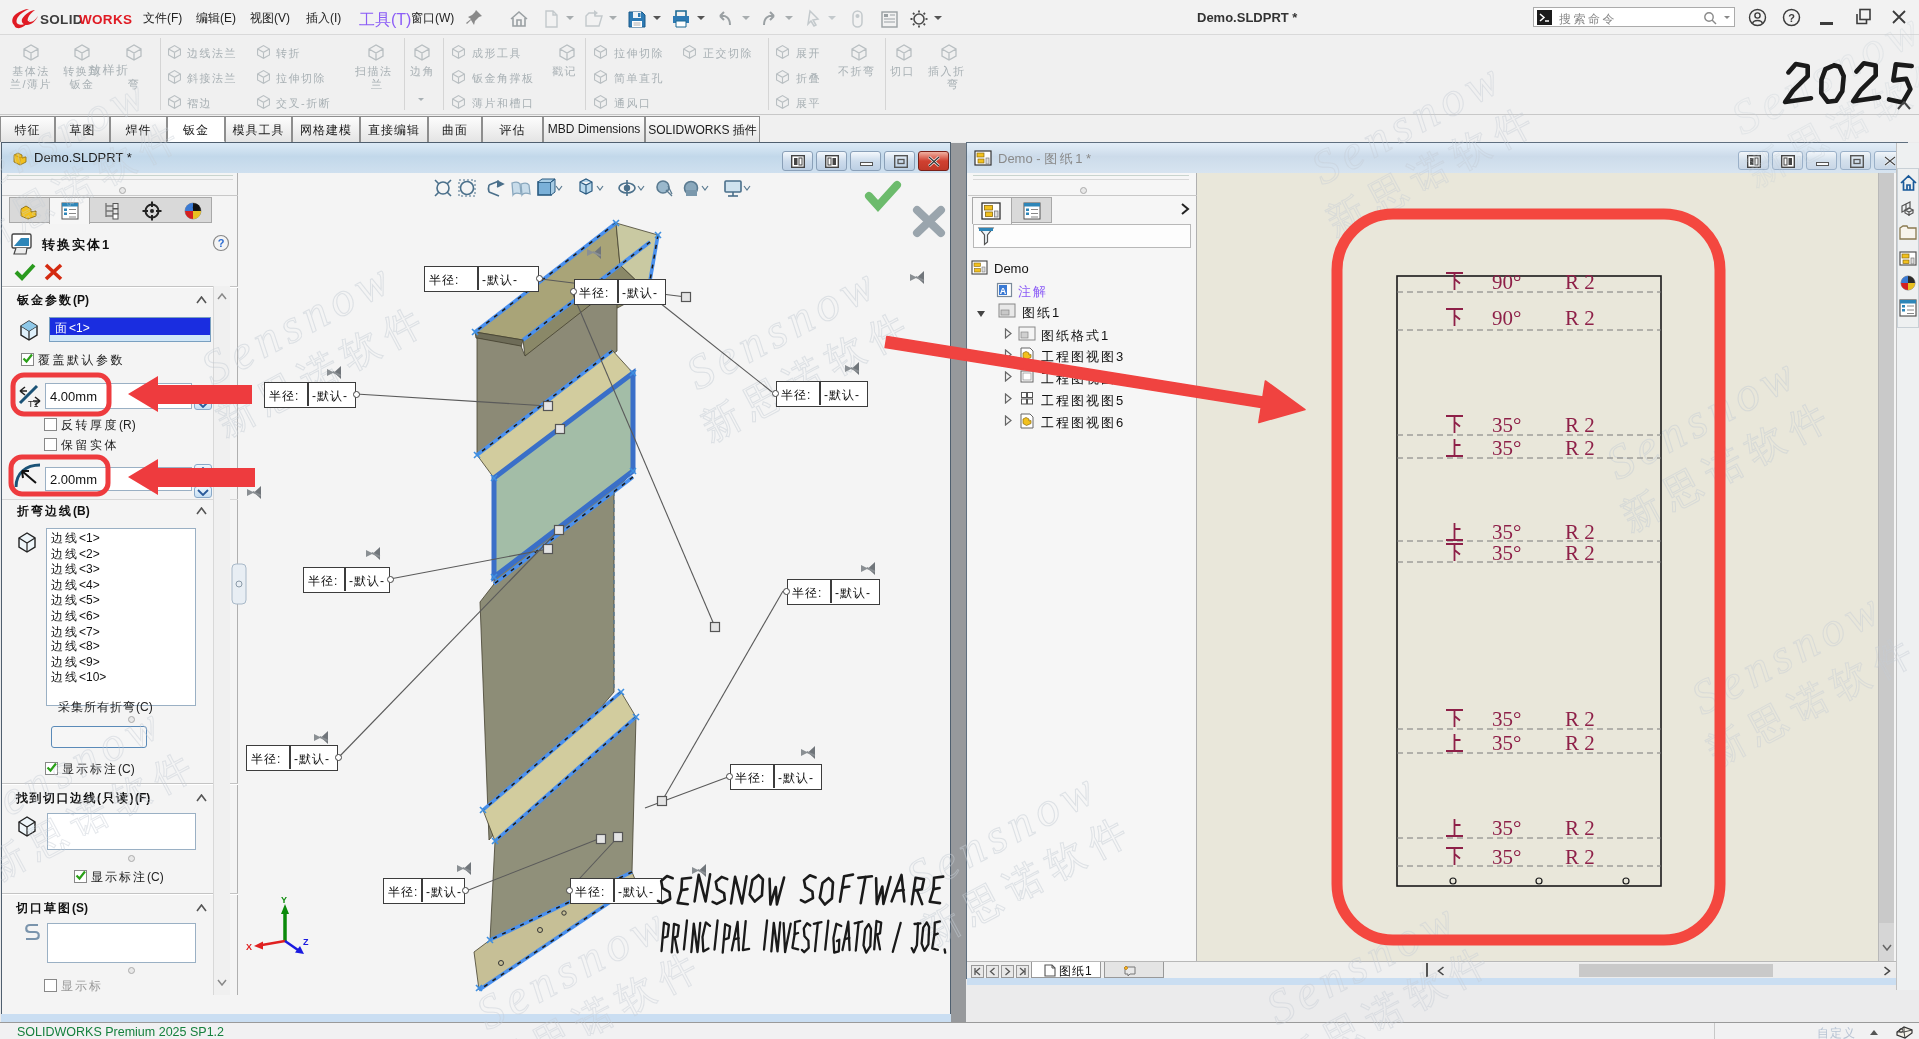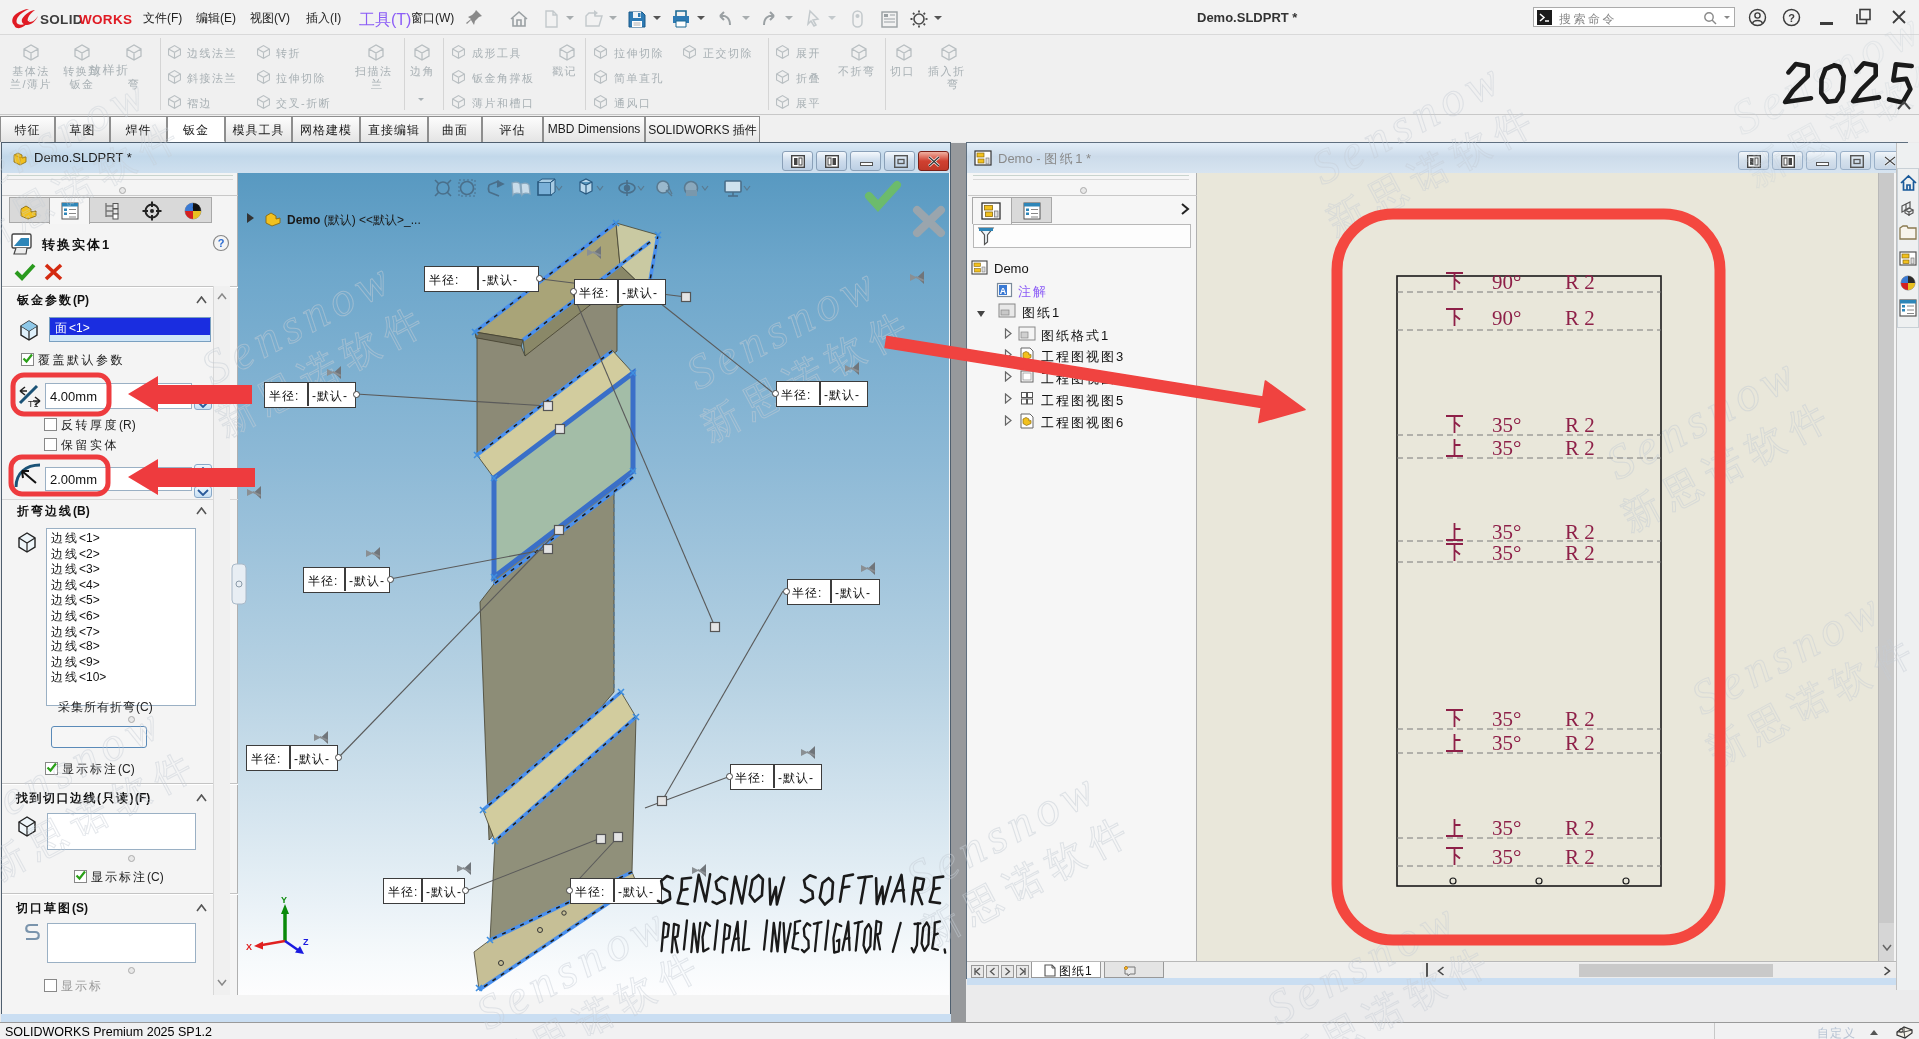--- a/index.html
+++ b/index.html
@@ -451,27 +451,20 @@
       <div class="abs" style="left:42px;top:806px;width:13px;height:13px;background:#fff;border:1px solid #888"></div>
       <div class="abs tb" style="left:59px;top:805px;font-size:12px;color:#999;letter-spacing:2px">显示标</div>
       <div class="abs" style="left:211px;top:113px;width:17px;height:709px;background:#f0f0f0;border-left:1px solid #d8d8d8"></div>
       <svg class="abs" style="left:215px;top:120px" width="10" height="7" viewBox="0 0 10 7">
         <path d="M1 6 L5 1 L9 6" fill="none" stroke="#888" stroke-width="1.5"></path>
       </svg>
       <svg class="abs" style="left:215px;top:806px" width="10" height="7" viewBox="0 0 10 7">
         <path d="M1 1 L5 6 L9 1" fill="none" stroke="#888" stroke-width="1.5"></path>
       </svg>
     </div>
-    <div class="abs" style="left:237px;top:31px;width:711px;height:822px;background:linear-gradient(#5899c1 0%,#6ea7cb 12%,#8db9d6 35%,#b7d2e3 62%,#e2edf4 85%,#f7fafc 96%,#fdfdfe 100%)">
-      <div class="abs" style="left:9px;top:40px;border:5px solid transparent;border-left:7px solid #333"></div>
-      <svg class="abs" style="left:26px;top:37px" width="18" height="17" viewBox="0 0 18 17">
-        <path d="M2 6 L7 3 L12 6 L12 9 L16 8 L16 13 L8 16 L2 13 Z" fill="#f2c11e" stroke="#8a6a10" stroke-width="0.9"></path>
-      </svg>
-      <div class="abs tb" style="left:49px;top:39px;font-size:12px;color:#1a1a1a;font-weight:bold">Demo <span style="font-weight:normal">(默认)&nbsp;&lt;&lt;默认&gt;_...</span></div>
-    </div>
     <div class="abs" style="left:0px;top:872px;width:950px;height:8px;background:#cadef2"></div>
   </div>
 <div class="abs" style="left:966px;top:142px;width:942px;height:844px">
     <div class="abs" style="left:0;top:0;width:942px;height:837px;border:1px solid #5f6f7f;background:#f4f4f4"></div>
     <div class="abs" style="left:1px;top:1px;width:940px;height:30px;background:linear-gradient(#e3eef8,#ccdbea 45%,#d7e4f0)"></div>
     <svg class="abs" style="left:8px;top:8px" width="18" height="16" viewBox="0 0 18 16">
       <rect x="1" y="1" width="16" height="14" fill="#fff" stroke="#333" stroke-width="1.2"></rect>
       <rect x="3" y="3" width="7" height="4" fill="#f2c11e" stroke="#8a6a10" stroke-width="0.7"></rect>
       <rect x="4" y="9" width="6" height="4" fill="#f2c11e" stroke="#8a6a10" stroke-width="0.7"></rect>
       <rect x="12" y="8" width="3" height="6" fill="#ddd" stroke="#777" stroke-width="0.7"></rect>
@@ -670,21 +663,21 @@
     <svg class="abs" style="left:1px;top:155px" width="20" height="20" viewBox="0 0 20 20">
       <rect x="2" y="2" width="16" height="16" fill="#fff" stroke="#555" stroke-width="1.2"></rect>
       <rect x="2" y="2" width="16" height="3.5" fill="#2e86b8"></rect>
       <rect x="4" y="7" width="3" height="2.5" fill="#2e86b8"></rect>
       <rect x="4" y="11" width="3" height="2.5" fill="#2e86b8"></rect>
       <path d="M9 8 H16 M9 12 H16 M9 15.5 H16" stroke="#888" stroke-width="1.2"></path>
     </svg>
     <div class="abs" style="left:0px;top:25px;width:22px;height:160px;border:1px solid #c8d0d6"></div>
   </div>
 <div class="abs" style="left:0;top:1022px;width:1919px;height:17px;background:#f1f1f2;border-top:1px solid #9a9a9a">
-    <div class="abs tb" style="left:5px;top:2px;font-size:12.5px;color:#000000">SOLIDWORKS Premium 2025 SP1.2</div>
+    <div class="abs tb" style="left:17px;top:2px;font-size:12.5px;color:#15803d">SOLIDWORKS Premium 2025 SP1.2</div>
     <div class="abs" style="left:1714px;top:0px;width:1px;height:17px;background:#c8c8c8"></div>
     <div class="abs tb" style="left:1817px;top:2px;font-size:12px;color:#b8c4d4;letter-spacing:1px">自定义</div>
     <svg class="abs" style="left:1869px;top:6px" width="10" height="7" viewBox="0 0 10 7">
       <path d="M1 6 L5 1 L9 6 Z" fill="#555"></path>
     </svg>
     <svg class="abs" style="left:1895px;top:1px" width="19" height="15" viewBox="0 0 19 15">
       <path d="M2 8 L9 3 L17 6 L17 9 L10 14 L2 11 Z" fill="#f4f0e8" stroke="#333" stroke-width="1.2"></path>
       <path d="M9 3 L9 8 L17 6 M9 8 L2 8 M9 8 L10 14" fill="none" stroke="#333" stroke-width="0.9"></path>
       <circle cx="6" cy="6.5" r="1.8" fill="none" stroke="#333" stroke-width="0.9"></circle>
     </svg>

